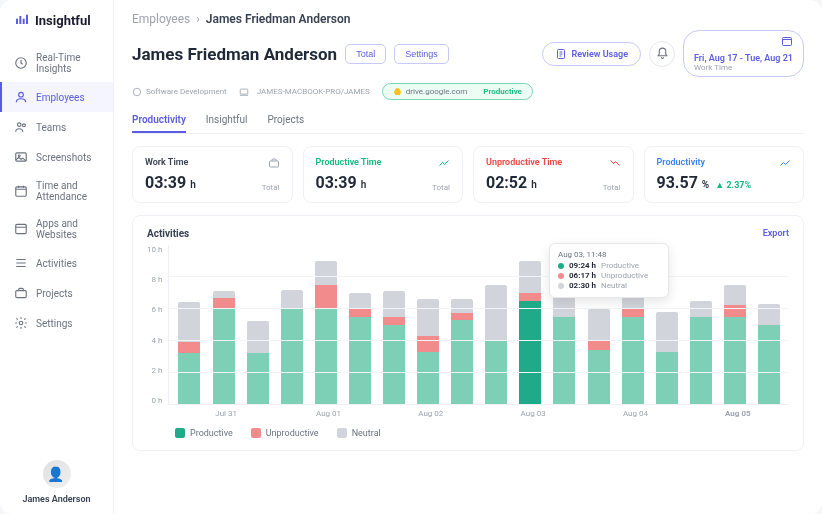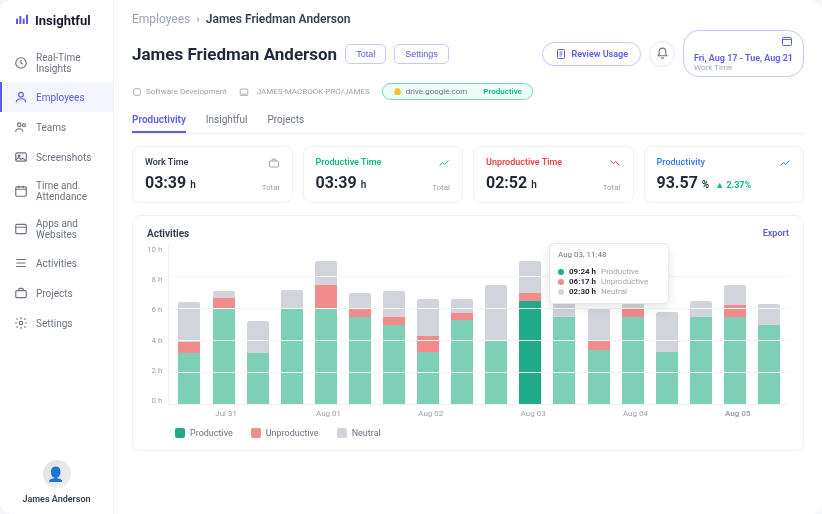--- a/index.html
+++ b/index.html
@@ -56,21 +56,21 @@
 .seg.p { background: #7dcfb6; }
 .seg.p.solid { background: #1fab89; }
 .seg.u { background: #f28b8b; }
 .seg.n { background: #d1d5db; }
 .x-axis { display: flex; margin-left: 28px; font-size: 8px; color: #9ca3af; margin-top: 4px; }
 .x-tick { flex: 1; text-align: center; }
 .legend { display: flex; gap: 18px; margin-top: 10px; margin-left: 28px; font-size: 9px; color: #6b7280; }
 .legend-item { display: flex; align-items: center; gap: 5px; }
 .sw { width: 10px; height: 10px; border-radius: 2px; }
 .tooltip { position: absolute; right: 120px; top: -2px; background: #fff; border: 1px solid #e5e7eb; border-radius: 6px; padding: 6px 8px; font-size: 8px; box-shadow: 0 4px 12px rgba(0,0,0,0.1); z-index: 10; min-width: 120px; }
-.tooltip-title { color: #6b7280; margin-bottom: 8px; }
+.tooltip-title { color: #6b7280; margin-bottom: 2px; }
 .tooltip-row { display: flex; align-items: center; gap: 5px; margin-bottom: 1px; }
 .dot { width: 6px; height: 6px; border-radius: 50%; }
 .tooltip-val { font-weight: 700; color: #1f2937; }
 .tooltip-lab { color: #9ca3af; }
 </style>
 </head>
 <body>
 
 <div class="app">
   <div class="sidebar">

